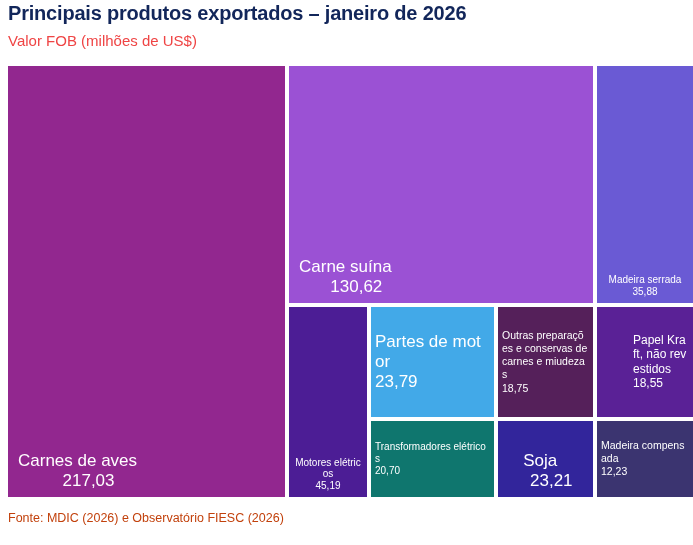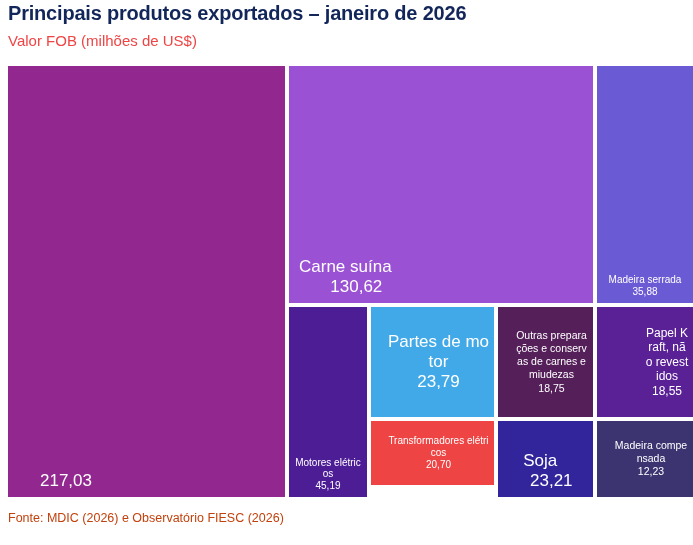--- a/index.html
+++ b/index.html
@@ -85,26 +85,26 @@
     bottom: 5px;
     padding: 0 4px;
     text-align: center;
     font-size: 15px;
   }
   .anchor-cb .val {
     display: block;
   }
   
   .anchor-cm .tile-label {
-    left: 12px;
+    left: 0;
     right: 0;
     top: 50%;
     transform: translateY(-50%);
     padding: 0 4px;
-    text-align: center;
+    text-align: left;
     font-size: 15px;
   }
   .anchor-cm .val {
     display: block;
   }
   .fs-tiny .tile-label {
     font-size: 10.5px;
     line-height: 1.25;
   }
   .fs-small .tile-label {
@@ -123,35 +123,35 @@
 <body>
 
 <div id="chart-root">
 
   <div class="title">Principais produtos exportados – janeiro de 2026</div>
 
   <div class="subtitle">Valor FOB (milhões de US$)</div>
 
   <div id="treemap">
       <div class="tile anchor-bl fs-big" style="left: 0px; top: 0px; width: 277px; height: 431px; background: rgb(146, 39, 143);">
-        <div class="tile-label"><span class="val">217,03</span></div>
+        <div class="tile-label"><span>Carnes de aves</span><span class="val">217,03</span></div>
       </div>
       <div class="tile anchor-bl fs-big" style="left: 281px; top: 0px; width: 304px; height: 237px; background: rgb(155, 81, 212);">
         <div class="tile-label"><span>Carne suína</span><span class="val">130,62</span></div>
       </div>
       <div class="tile anchor-cb fs-mid" style="left: 589px; top: 0px; width: 96px; height: 237px; background: rgb(106, 90, 212);">
         <div class="tile-label"><span>Madeira serrada</span><span class="val">35,88</span></div>
       </div>
       <div class="tile anchor-cb fs-mid" style="left: 281px; top: 241px; width: 78px; height: 190px; background: #4c1d95;">
         <div class="tile-label"><span>Motores elétricos</span><span class="val">45,19</span></div>
       </div>
       <div class="tile anchor-cm fs-big" style="left: 363px; top: 241px; width: 123px; height: 110px; background: rgb(66, 169, 232);">
         <div class="tile-label"><span>Partes de motor</span><span class="val">23,79</span></div>
       </div>
-      <div class="tile anchor-cm fs-mid" style="left: 363px; top: 355px; width: 123px; height: 64px; background: #ef4444;">
+      <div class="tile anchor-cm fs-mid" style="left: 363px; top: 355px; width: 123px; height: 76px; background: #0f766e;">
         <div class="tile-label"><span>Transformadores elétricos</span><span class="val">20,70</span></div>
       </div>
       <div class="tile anchor-cm fs-tiny" style="left: 490px; top: 241px; width: 95px; height: 110px; background: rgb(85, 32, 90);">
         <div class="tile-label"><span>Outras preparações e conservas de carnes e miudezas</span><span class="val">18,75</span></div>
       </div>
       <div class="tile anchor-cm fs-small" style="left: 589px; top: 241px; width: 96px; height: 110px; background: rgb(90, 33, 150);">
         <div class="tile-label"><span>Papel Kraft, não revestidos</span><span class="val">18,55</span></div>
       </div>
       <div class="tile anchor-bl fs-big" style="left: 490px; top: 355px; width: 95px; height: 76px; background: rgb(50, 37, 155);">
         <div class="tile-label"><span>Soja</span><span class="val">23,21</span></div>

